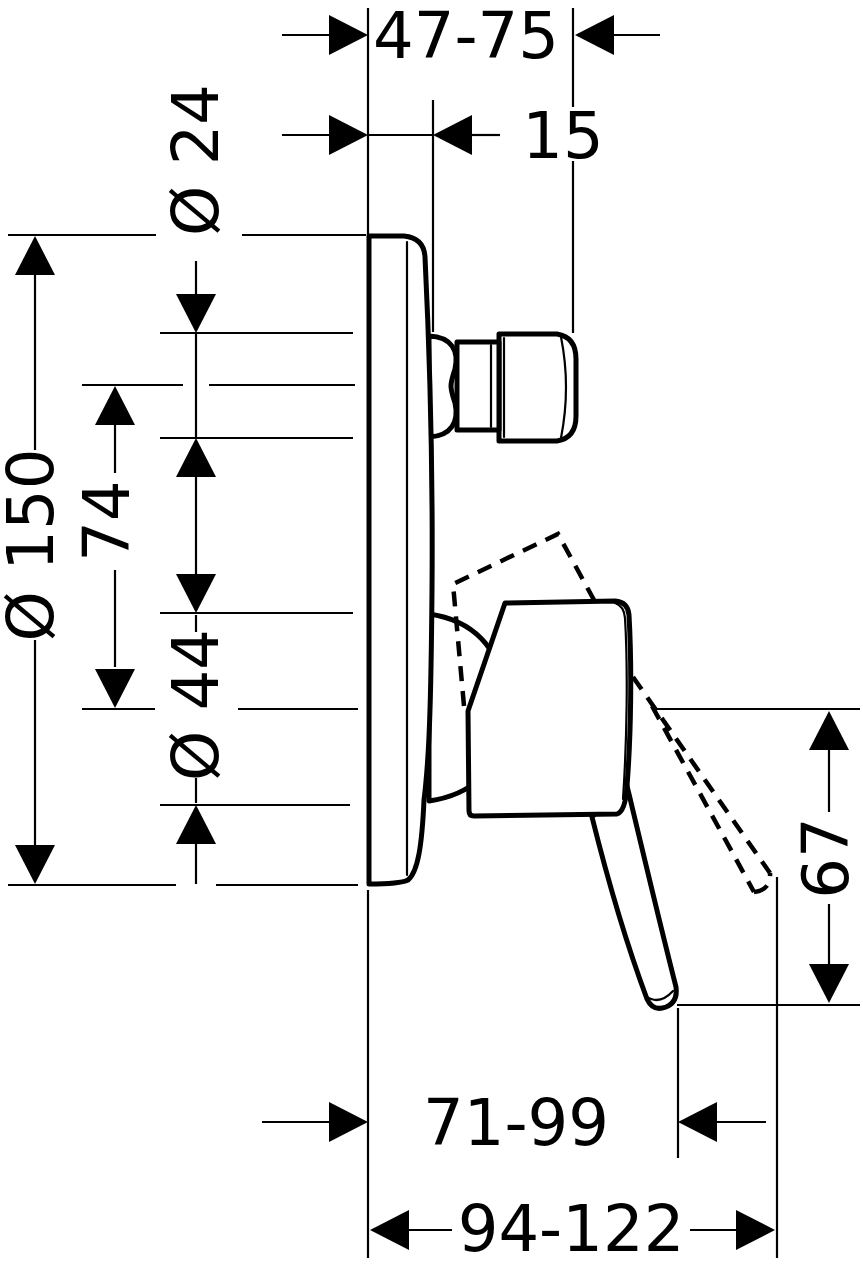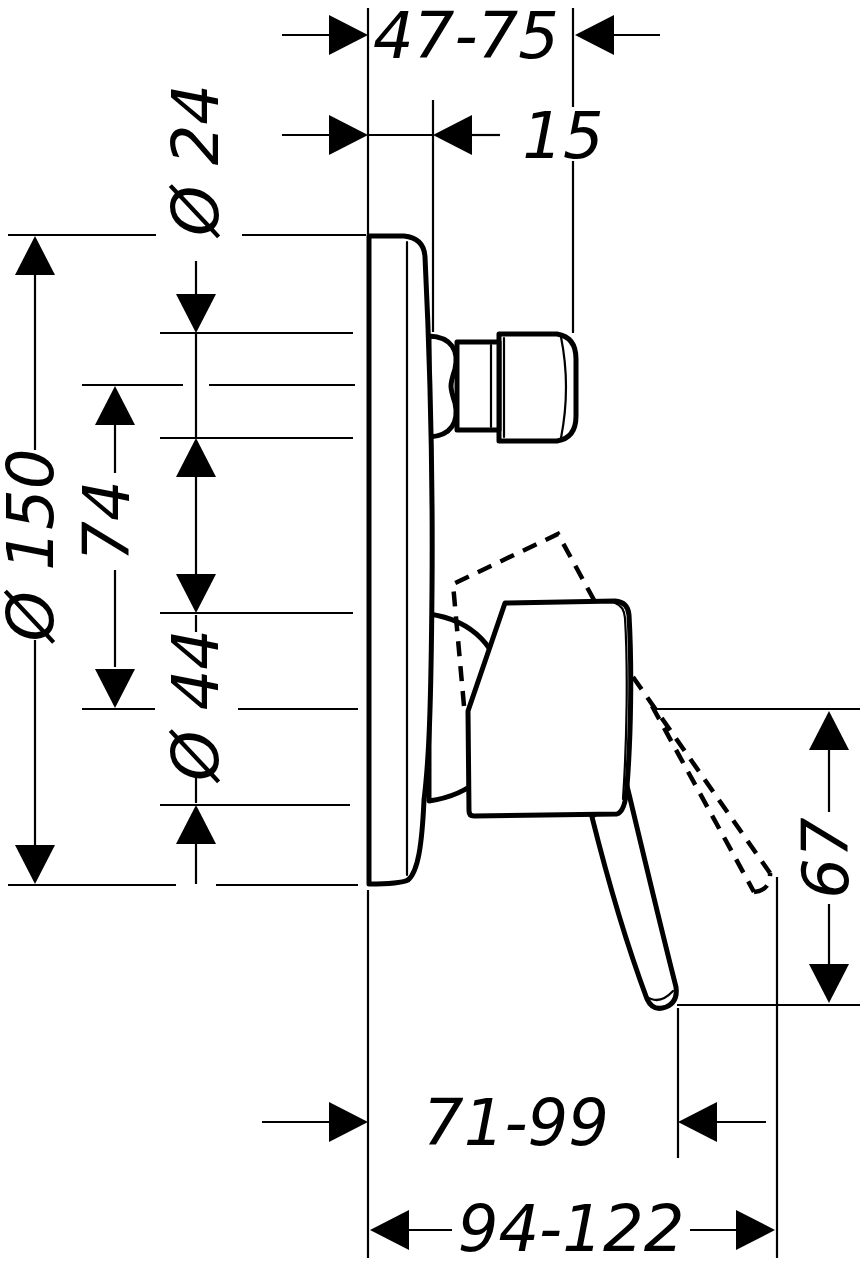--- a/index.html
+++ b/index.html
@@ -1,16 +1,16 @@
 <!DOCTYPE html>
 <html><head>
 <meta charset="utf-8">
 <style>
   html,body{margin:0;padding:0;background:#fff;}
-  .stage{position:relative;width:863px;height:1264px;background:#fff;overflow:hidden;font-style:italic;}
+  .stage{position:relative;width:863px;height:1264px;background:#fff;overflow:hidden;}
   svg{display:block;}
   text{font-family:"DejaVu Sans","Liberation Sans",sans-serif;font-size:64px;fill:#000;letter-spacing:0;}
   .thin{stroke:#000;stroke-width:2.2;fill:none;}
   .thick{stroke:#000;stroke-width:5;fill:#fff;stroke-linejoin:round;stroke-linecap:round;}
   .seam{stroke:#000;stroke-width:2.2;fill:none;stroke-linecap:round;}
   .dash{stroke:#000;stroke-width:4.5;fill:none;stroke-dasharray:15 10;stroke-linecap:butt;}
   .arrow{fill:#000;stroke:none;}
 </style>
 </head>
 <body>

